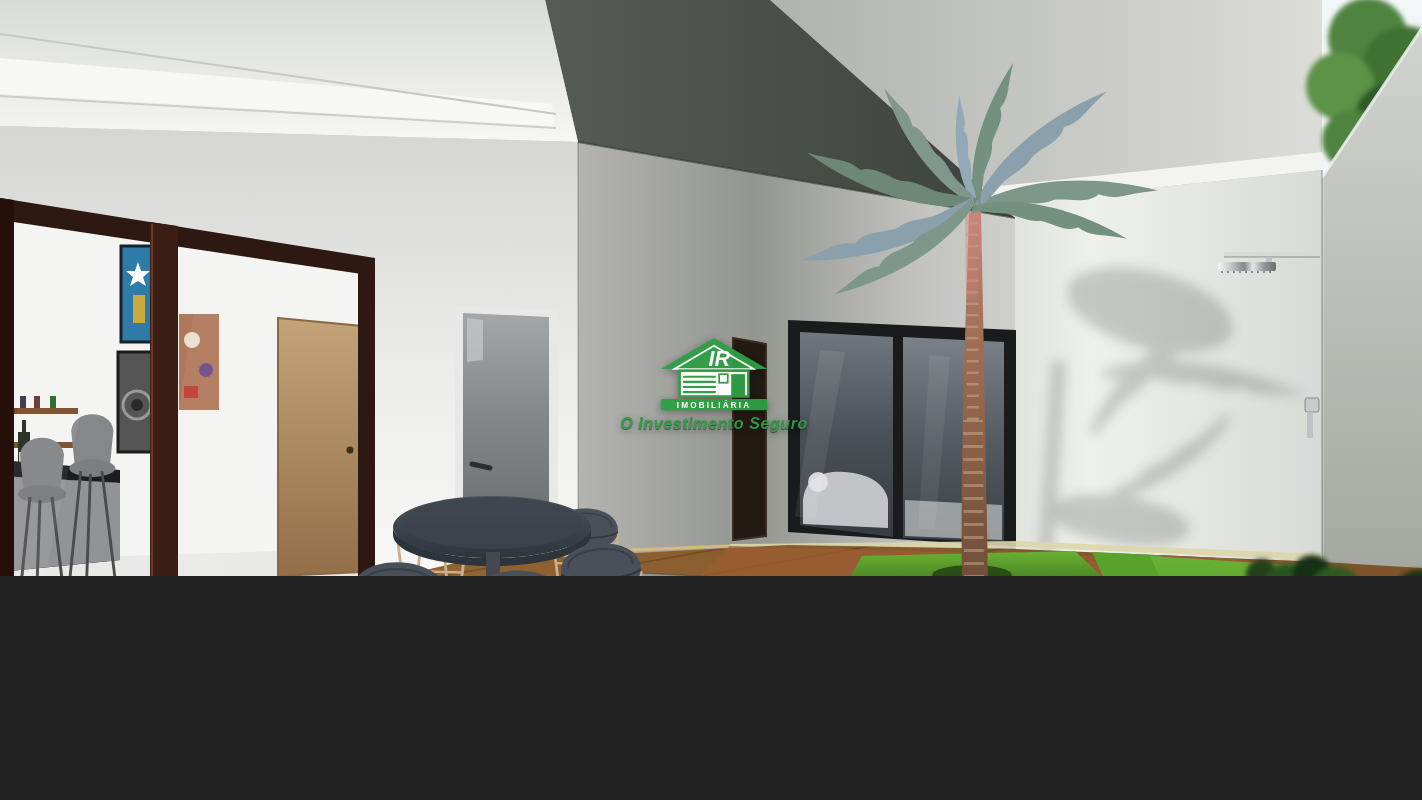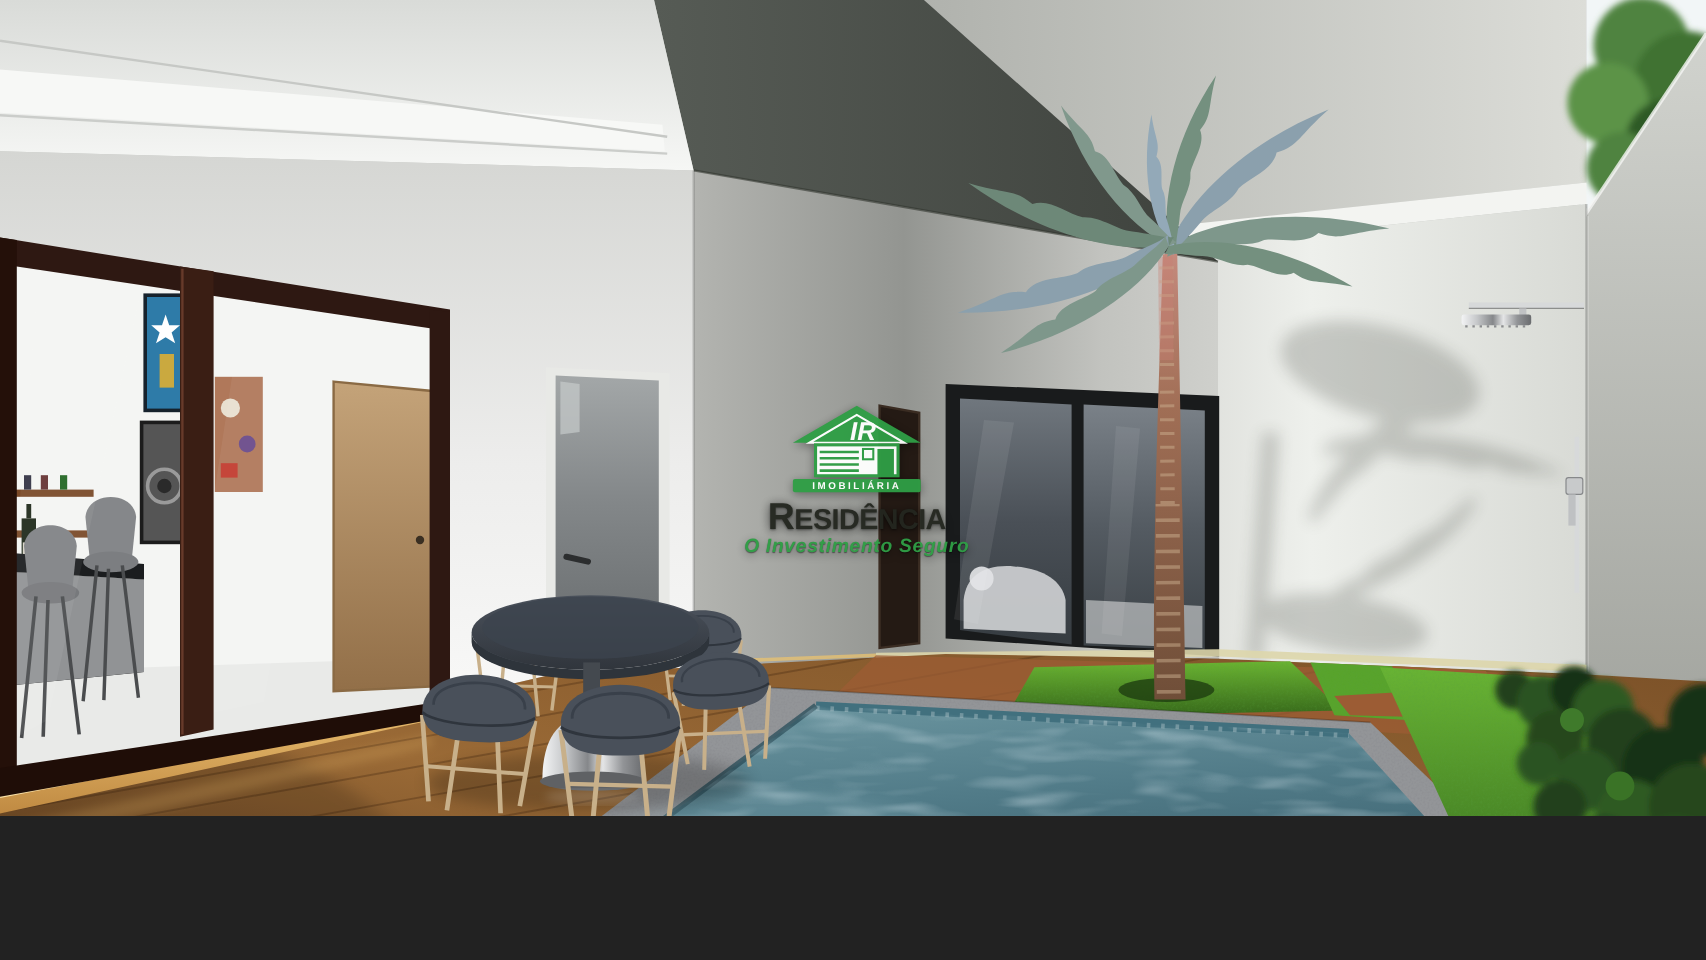--- a/index.html
+++ b/index.html
@@ -1,16 +1,16 @@
 <!DOCTYPE html>
 <html style="--ceiling-white: #f2f3f0; --charcoal-wall: #4a4f49; --patio-wall-gray: #9fa19c; --courtyard-wall-white: #edeeea; --right-wall-gray: #c3c5c0; --door-frame-mahogany: #33180f; --glass-door-frame-black: #1a1c1d; --deck-wood: #8a5a30; --pool-water: #537d8a; --pool-coping: #939598; --grass-green: #58a32c; --bush-green: #2b4f1f; --palm-frond: #81988d; --palm-trunk: #8a5f47; --glow-strip: #f2cf8e; --brand-green: #2f9e45; --brand-dark: #23261f; --banner-text-color: #ffffff;"><head>
 <meta charset="utf-8">
 <style>
   html,body{margin:0;padding:0;background:#222;}
-  .stage{position:relative;width:1422px;height:680px;overflow:hidden;background:#c9cbc7;
+  .stage{position:relative;width:1422px;height:576px;overflow:hidden;background:#c9cbc7;
          font-family:"Liberation Sans",sans-serif;}
   .stage > svg{position:absolute;left:0;top:0;}
   .watermark{position:absolute;left:602px;top:336px;width:224px;display:flex;flex-direction:column;
              align-items:center;gap:1px;opacity:.96;pointer-events:none;
              filter:drop-shadow(0 2px 4px rgba(0,0,0,.38));}
   .wm-name{font-weight:800;font-size:24px;line-height:1;color:var(--brand-dark,#23261f);
            letter-spacing:-.5px;text-shadow:0 1px 2px rgba(0,0,0,.45),0 0 9px rgba(0,0,0,.25);}
   .wm-name::first-letter{font-size:1.3em;}
   .wm-tagline{font-style:italic;font-weight:700;font-size:16px;letter-spacing:.6px;
               color:var(--brand-green,#2f9e45);text-shadow:0 1px 1px rgba(0,0,0,.5);}
@@ -409,16 +409,15 @@
       <line x1="28" y1="45" x2="66" y2="45"></line>
           <line x1="28" y1="51" x2="66" y2="51"></line>
       <line x1="28" y1="57" x2="66" y2="57"></line>
           <line x1="28" y1="63" x2="66" y2="63"></line>
     </g>
     <rect x="70" y="42" width="10" height="10" fill="#ffffff" style="stroke:var(--brand-green,#2f9e45)" stroke-width="2"></rect>
     <rect x="84" y="42" width="16" height="26" style="fill:var(--brand-green,#2f9e45)"></rect>
     <rect x="2" y="71" width="124" height="13" rx="2" style="fill:var(--brand-green,#2f9e45)"></rect>
     <text x="64" y="81" text-anchor="middle" font-family="Liberation Sans, sans-serif" font-size="9.5" font-weight="700" letter-spacing="2.5" style="fill:var(--banner-text-color,#ffffff)">IMOBILIÁRIA</text>
   </svg>
-  <div class="wm-name">RESIDÊNCIA</div>
   <div class="wm-tagline">O Investimento Seguro</div>
 </div>
 </div>
 
 </body></html>

